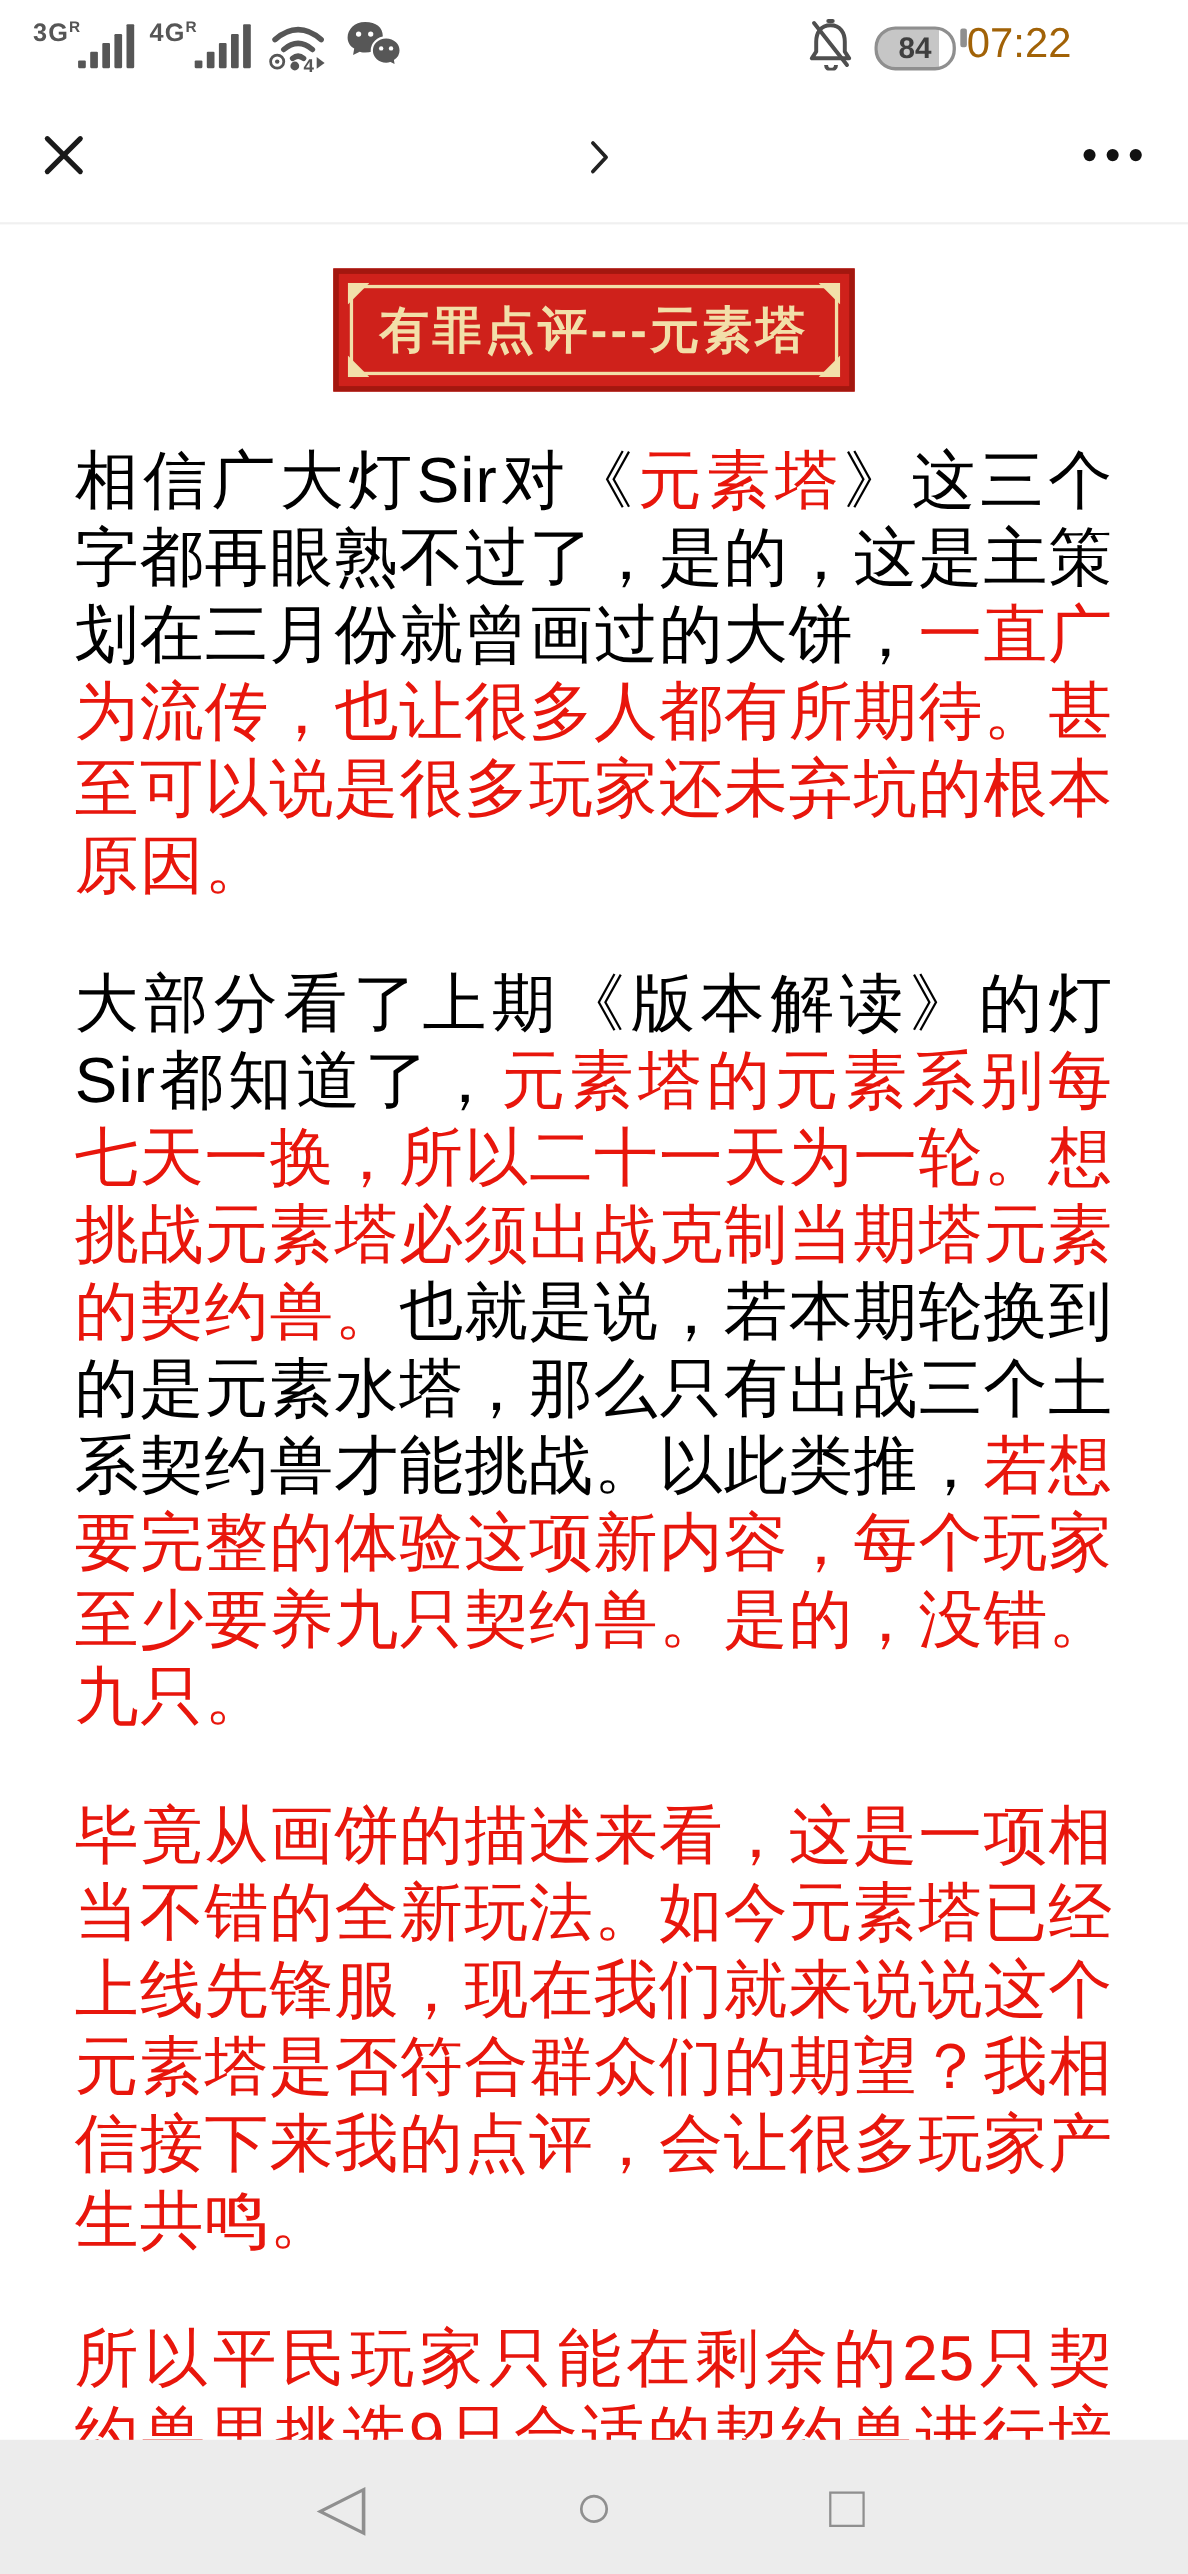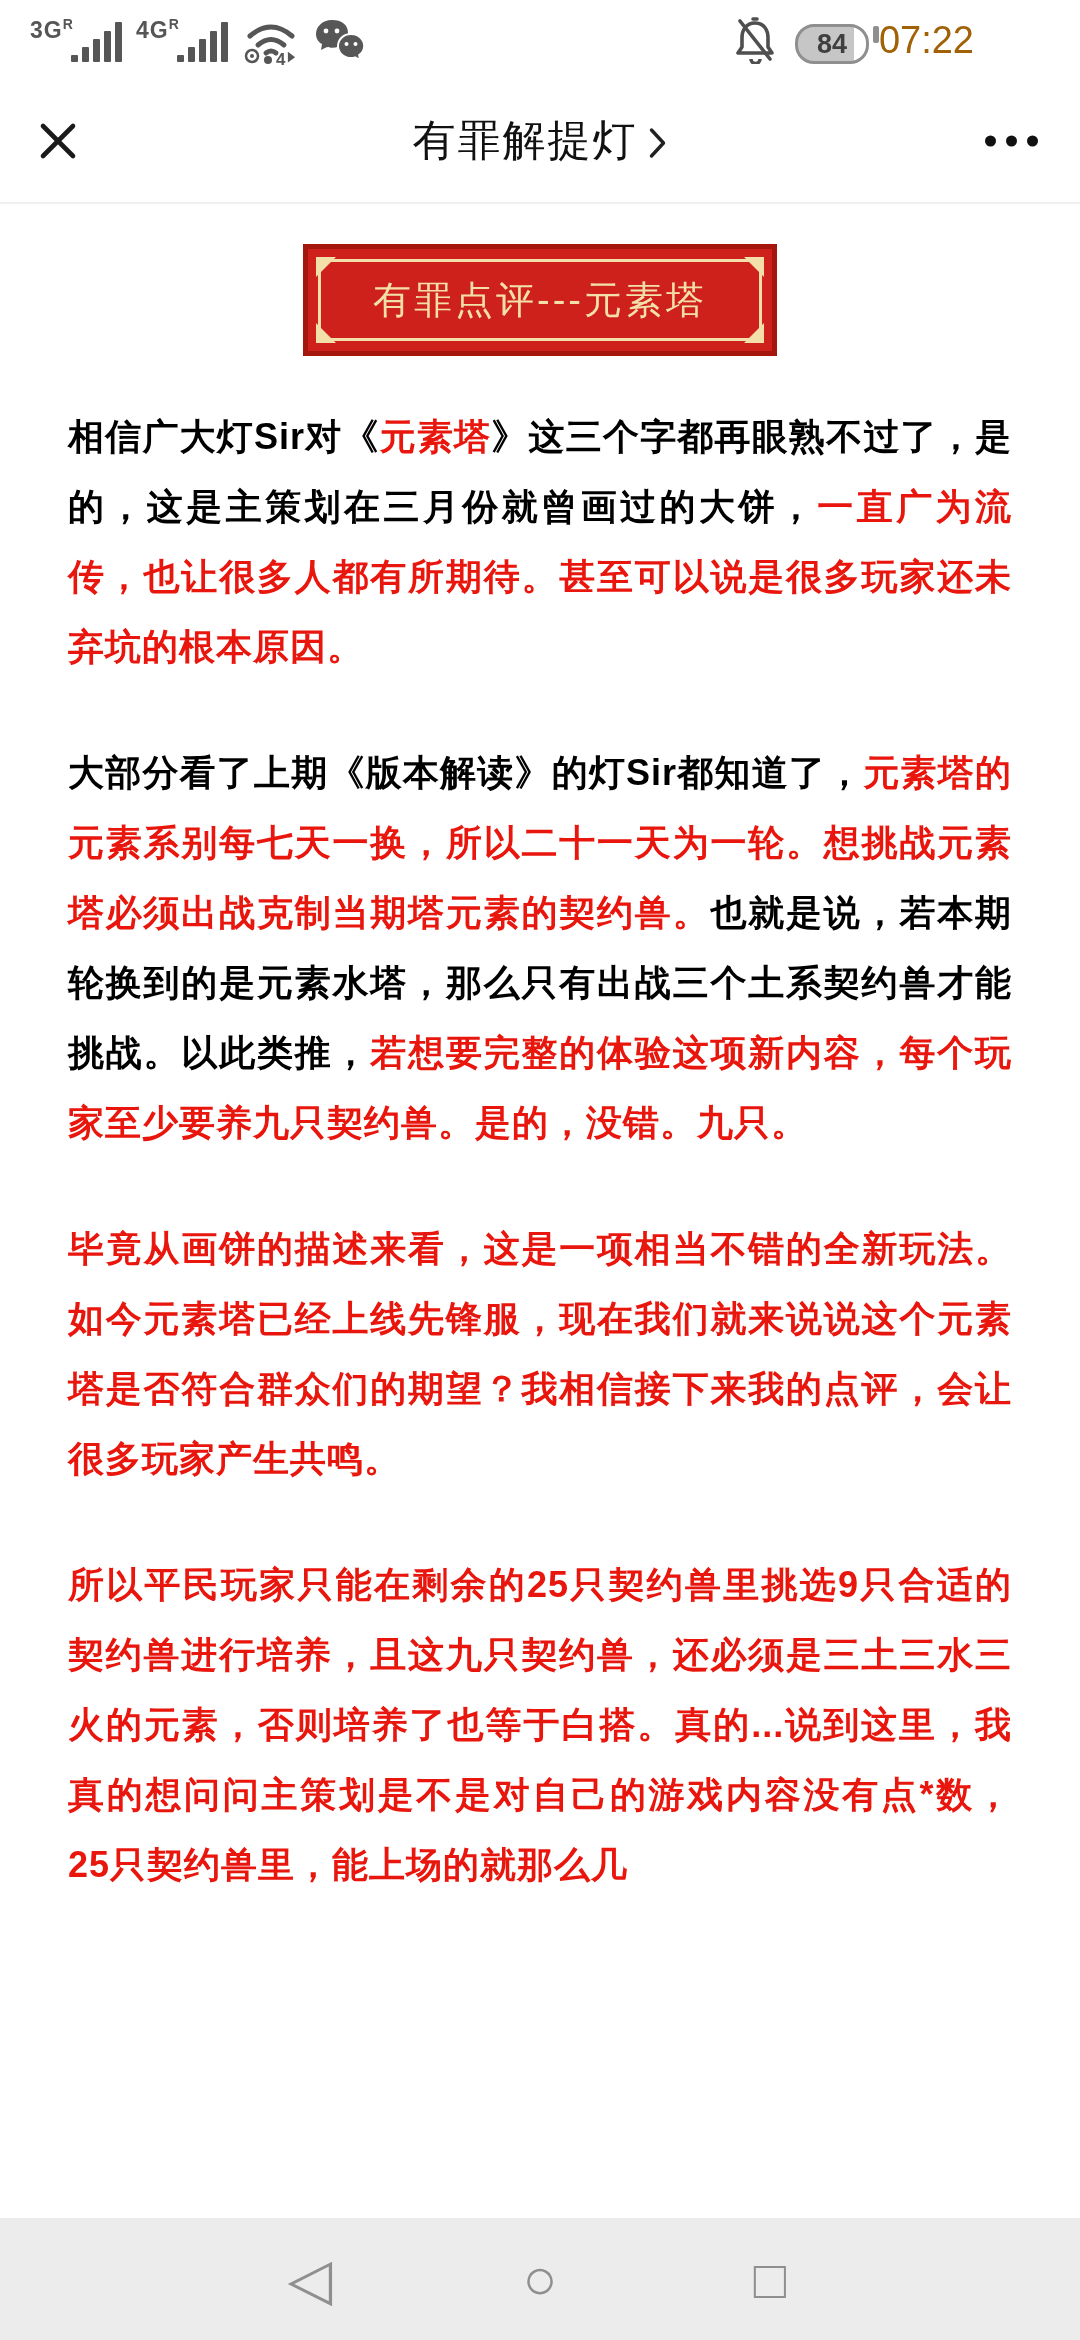--- a/index.html
+++ b/index.html
@@ -44,24 +44,24 @@
   .content { position:absolute; top:206px; left:0; width:1080px; height:2134px; background:#fff; overflow:hidden; }
   .banner { position:relative; width:474px; height:112px; margin:38px auto 0;
             background:var(--banner-bg,#cf211b); border:5px solid var(--banner-frame,#a3170f);
             display:flex; align-items:center; justify-content:center; }
   .banner-inner { position:absolute; inset:10px; border:3px solid var(--banner-gold,#f2dfa9); }
   .banner-corner { position:absolute; width:20px; height:20px; background:var(--banner-gold,#f2dfa9); }
   .bc-tl { top:8px; left:8px;  clip-path:polygon(0 0,100% 0,0 100%); }
   .bc-tr { top:8px; right:8px; clip-path:polygon(0 0,100% 0,100% 100%); }
   .bc-bl { bottom:8px; left:8px;  clip-path:polygon(0 0,0 100%,100% 100%); }
   .bc-br { bottom:8px; right:8px; clip-path:polygon(100% 0,100% 100%,0 100%); }
-  .banner-text { position:relative; z-index:2; font-size:38px; font-weight:400;
+  .banner-text { position:relative; z-index:2; font-size:45px; font-weight:700;
                  color:var(--banner-gold,#f5e5b4); letter-spacing:3px; }
   .article-body { margin:46px 68px 0; }
-  .para { font-size:36px; font-weight:700; line-height:70px; text-align:justify;
+  .para { font-size:58px; font-weight:400; line-height:70px; text-align:justify;
           letter-spacing:1px; margin-bottom:56px; color:#000; }
 
   
   .navbar { position:absolute; left:0; bottom:0; width:1080px; height:122px; background:#ececec;
             display:flex; align-items:center; justify-content:center; z-index:5; }
   .nav-ic { width:230px; text-align:center; color:#8f8f8f; line-height:1; }
   .nav-back { font-size:58px; }
   .nav-home { font-size:58px; }
   .nav-recents { font-size:54px; }
 </style>
@@ -131,21 +131,20 @@
 </div>
 
 <div class="titlebar">
   <div class="close-btn">
     <svg width="44" height="44" viewBox="0 0 44 44">
       <line x1="7" y1="7" x2="37" y2="37" stroke="#1a1a1a" stroke-width="4.6" stroke-linecap="round"></line>
       <line x1="37" y1="7" x2="7" y2="37" stroke="#1a1a1a" stroke-width="4.6" stroke-linecap="round"></line>
     </svg>
   </div>
   <div class="tb-title">
-    <span class="txt">有罪解提灯</span>
     <svg class="tb-chevron" width="20" height="34" viewBox="0 0 20 34">
       <polyline points="4,4 16,17 4,30" fill="none" stroke="#222" stroke-width="3.4" stroke-linecap="round" stroke-linejoin="round"></polyline>
     </svg>
   </div>
   <div class="more-btn">
     <b></b>
       <b></b>
       <b></b>
   </div>
 </div>

